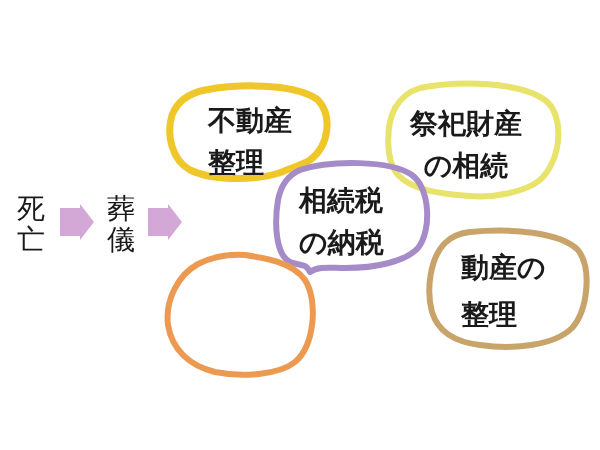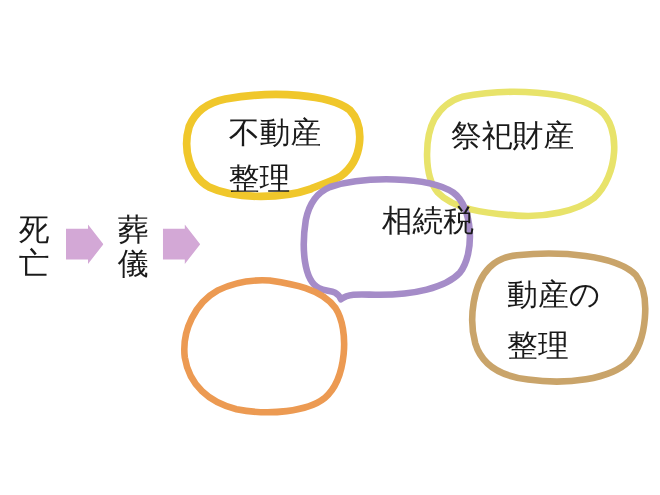--- a/index.html
+++ b/index.html
@@ -9,21 +9,21 @@
     }
     .vtext {
       position: absolute; font-size: 28px; line-height: 31px; width: 30px; text-align: center;
       letter-spacing: 0;
     }
     .arrow {
       position: absolute; width: 34px; height: 36px;
     }
     .bubble-svg { position: absolute; left: 0; top: 0; }
     .btext {
-      position: absolute; font-size: 28px; line-height: 42px; white-space: nowrap;
+      position: absolute; font-size: 28px; line-height: 42px; white-space: nowrap; font-weight: bold;
     }
   </style>
 </head>
 <body>
 
 <div>
   <div class="vtext" style="left:16px; top:193px;">死</div>
   <div class="vtext" style="left:16px; top:224px;">亡</div>
 </div>
 
@@ -53,24 +53,26 @@
   <path d="M 470 232 C 510 228, 560 232, 578 250 C 592 268, 588 310, 572 328 C 555 345, 515 350, 480 345 C 455 342, 438 332, 432 312 C 426 290, 430 258, 445 243 C 452 236, 460 233, 470 232 Z" fill="none" stroke="#c9a46a" stroke-width="6" stroke-linecap="round" stroke-linejoin="round"></path>
 </svg>
 
 <div class="btext" style="left:208px; top:100px;">
   <div>不動産</div>
   <div>整理</div>
 </div>
 
 <div class="btext" style="left:410px; top:103px;text-align:center;">
   <div>祭祀財産</div>
+  <div>の相続</div>
 </div>
 
-<div class="btext" style="left:299px; top:180px;margin-left:48px;">
+<div class="btext" style="left:299px; top:180px;">
   <div>相続税</div>
+  <div>の納税</div>
 </div>
 
 <div class="btext" style="left:196px; top:275px;">
 </div>
 
 <div class="btext" style="left:461px; top:244px; line-height:47px;">
   <div>動産の</div>
   <div>整理</div>
 </div>
 

